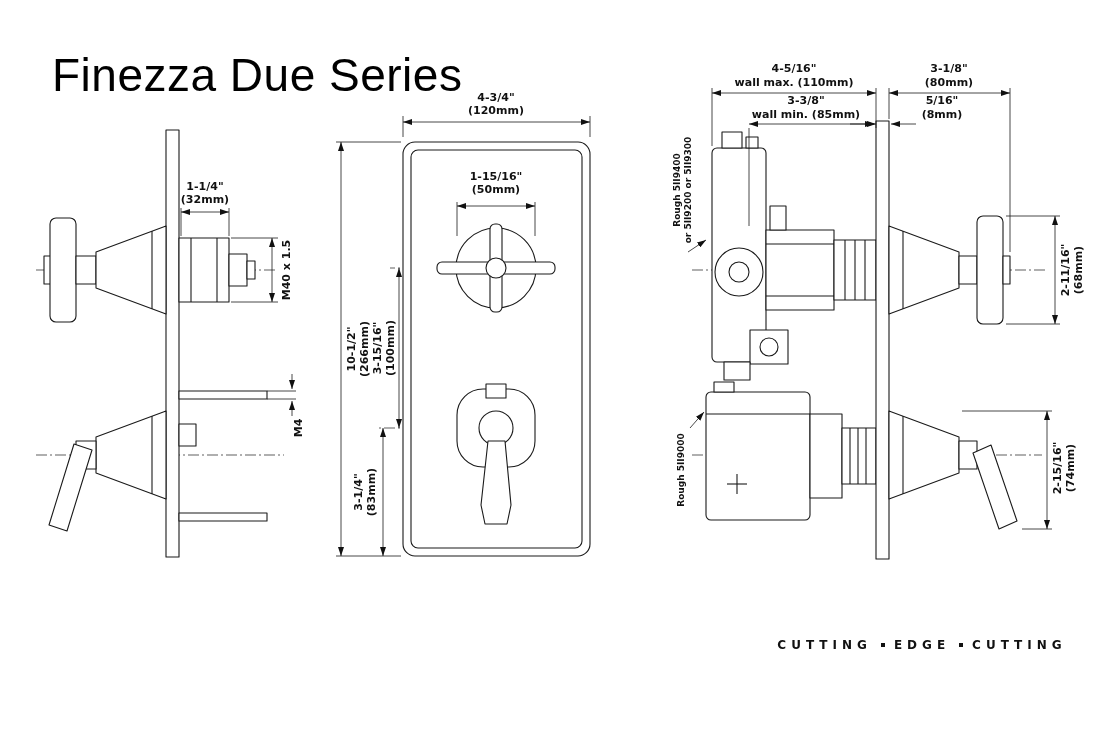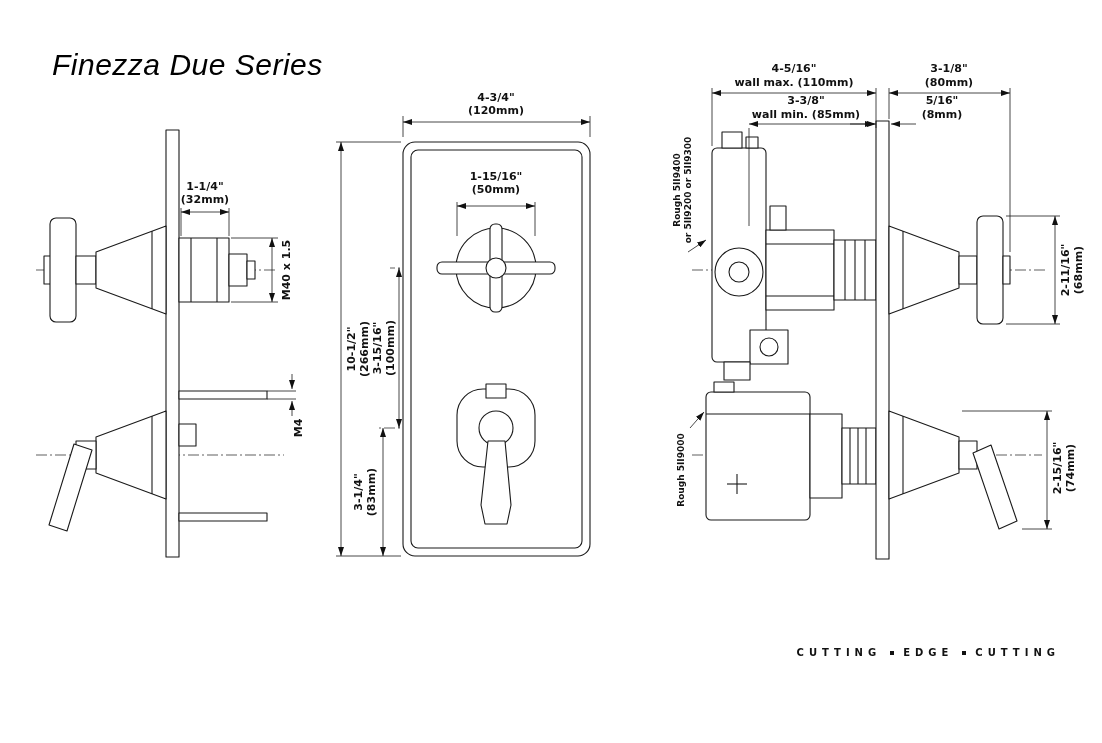--- a/index.html
+++ b/index.html
@@ -3,44 +3,43 @@
 <meta charset="utf-8">
 <style>
   * { margin:0; padding:0; box-sizing:border-box; }
   html,body { background:#fff; }
   body {
     width:1102px; height:743px; position:relative; overflow:hidden;
     font-family:"Liberation Sans", sans-serif; color:#111;
   }
   .title {
     position:absolute; left:52px; top:48px;
-    font-size:30px; font-weight:400; letter-spacing:.5px; color:#000;
+    font-size:46px; font-weight:400; letter-spacing:.5px; color:#000;
     white-space:nowrap;
-    font-style:italic;
   }
   svg.drawing { position:absolute; left:0; top:0; }
 
   
   .s   { fill:#fff; stroke:#1a1a1a; stroke-width:1.1; stroke-linejoin:round; }
   .sn  { fill:none; stroke:#1a1a1a; stroke-width:1.1; }
   .thin{ fill:none; stroke:#1a1a1a; stroke-width:.8; }
   .cl  { fill:none; stroke:#1a1a1a; stroke-width:.7; stroke-dasharray:11 3 2 3; }
   .dtx   { font:bold 11px "DejaVu Sans", sans-serif; fill:#111; }
   .dtx-s { font:bold 9px  "DejaVu Sans", sans-serif; fill:#111; }
 
   
   .logo { position:absolute; left:784px; top:638px; width:276px; text-align:center; color:#111; }
   .brand-row {
     font-family:"DejaVu Sans", sans-serif; font-weight:900; font-size:57px;
     line-height:1; letter-spacing:5px; white-space:nowrap;
   }
   .reg { font-size:14px; vertical-align:30px; letter-spacing:0; margin-left:1px; font-weight:700; }
   .tagline {
-    margin-top:9px; display:flex; align-items:center; justify-content:flex-end; gap:9px;
-    font-family:"DejaVu Sans", sans-serif; font-weight:700; font-size:10px; letter-spacing:5px;
+    margin-top:0; display:flex; align-items:center; justify-content:center; gap:9px;
+    font-family:"DejaVu Sans", sans-serif; font-weight:700; font-size:12px; letter-spacing:5px;
     white-space:nowrap;
   }
   .sq { width:4px; height:4px; background:#111; flex:0 0 auto; }
 </style>
 </head>
 <body>
 
 <div class="title">Finezza Due Series</div>
 
 <svg class="drawing" width="1102" height="743" viewBox="0 0 1102 743">

